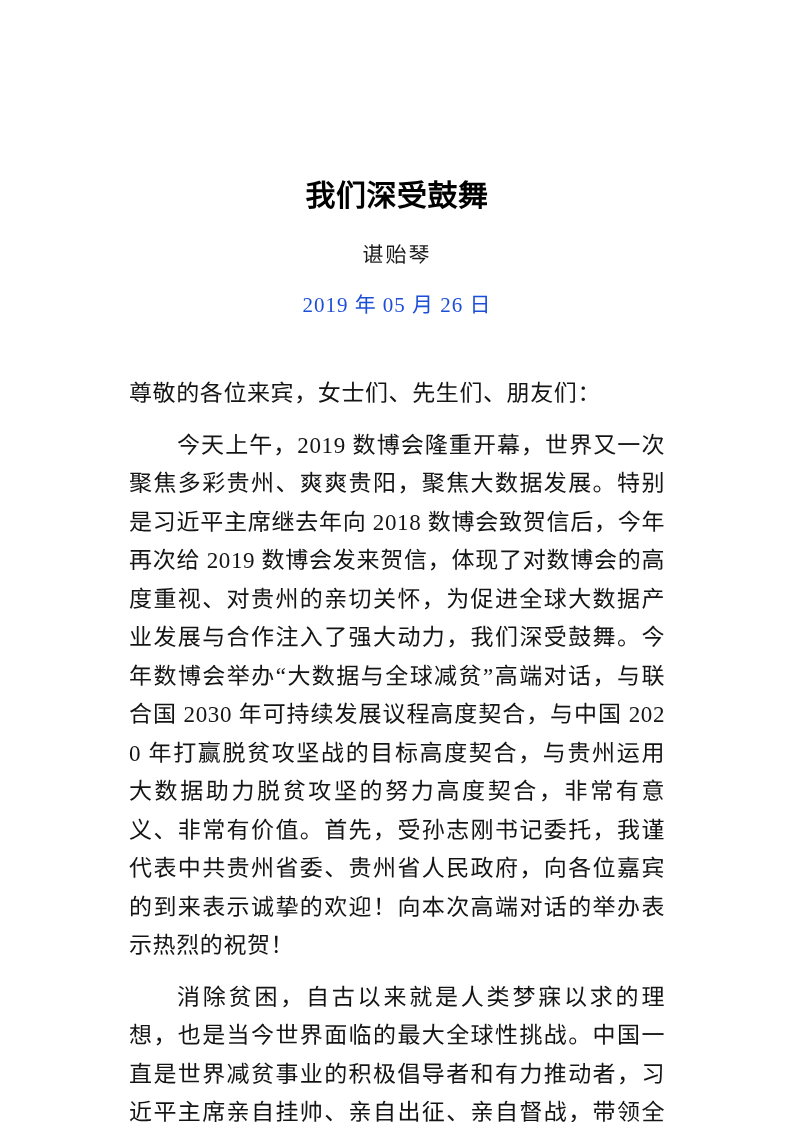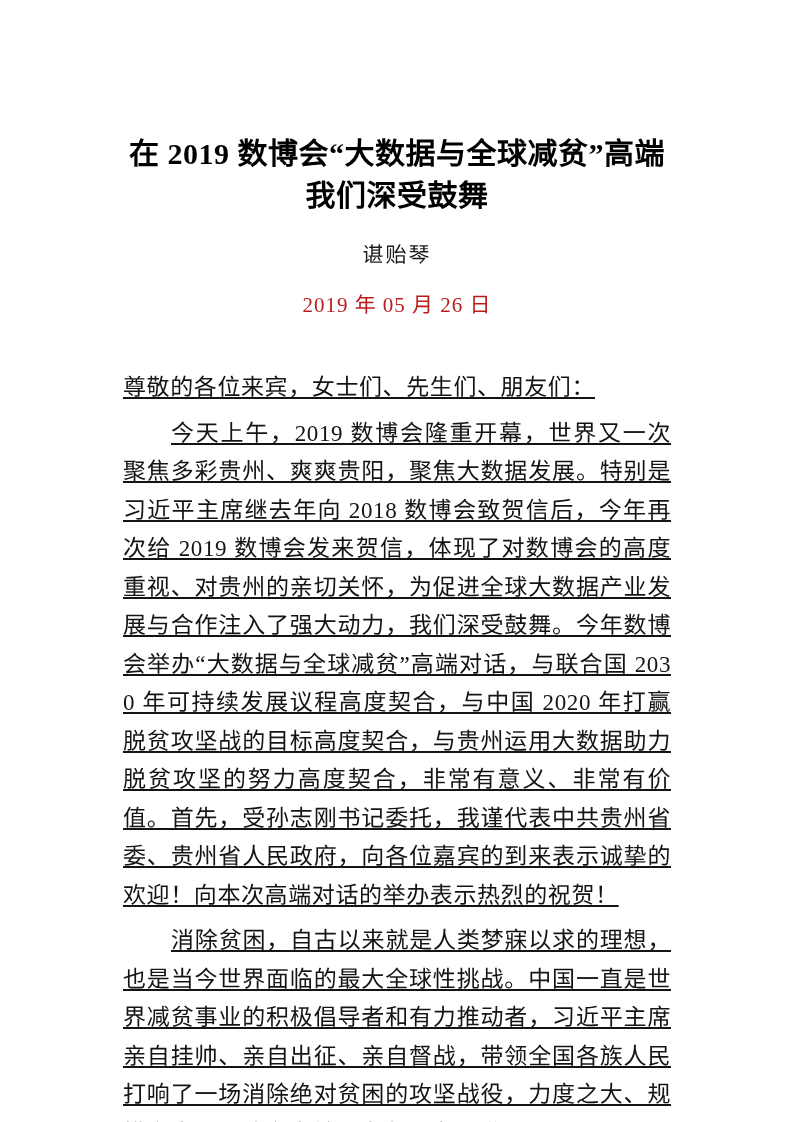--- a/index.html
+++ b/index.html
@@ -51,59 +51,58 @@
     letter-spacing: 2px;
   }
 
   .doc-date {
     margin: 0;
     padding-top: 14px;
     font-family: "Liberation Serif", "DejaVu Serif", serif;
     font-size: 21px;
     line-height: 30px;
     text-align: center;
-    color: #b91c1c;
+    color: #1d4ed8;
     letter-spacing: 1px;
   }
 
   
   .doc-body {
     padding-top: 42px;
   }
 
   .para {
-    margin: 7px;
+    margin: 13px;
     font-family: "Liberation Serif", "DejaVu Serif", serif;
     font-size: 23px;
     line-height: 38.5px;
     color: #141414;
     text-align: justify;
     text-justify: inter-ideograph;
     text-align-last: left;
     letter-spacing: 0.6px;
     word-break: break-all;
-    text-decoration: underline;
   }
 
   .para.indent {
     text-indent: 48px;
   }
 
   .para.salutation {
     text-indent: 0;
   }
 </style>
 </head>
 <body>
 
 <div class="page">
   <div class="content">
 
     <h1 class="doc-title">
-      <span>在 2019 数博会“大数据与全球减贫”高端</span><br>
+      <br>
       <span>我们深受鼓舞</span>
     </h1>
 
     <div class="doc-author">谌贻琴</div>
 
     <div class="doc-date">2019 年 05 月 26 日</div>
 
     <div class="doc-body">
       <p class="para salutation">尊敬的各位来宾，女士们、先生们、朋友们：</p>
       <p class="para indent">今天上午，2019 数博会隆重开幕，世界又一次聚焦多彩贵州、爽爽贵阳，聚焦大数据发展。特别是习近平主席继去年向 2018 数博会致贺信后，今年再次给 2019 数博会发来贺信，体现了对数博会的高度重视、对贵州的亲切关怀，为促进全球大数据产业发展与合作注入了强大动力，我们深受鼓舞。今年数博会举办“大数据与全球减贫”高端对话，与联合国 2030 年可持续发展议程高度契合，与中国 2020 年打赢脱贫攻坚战的目标高度契合，与贵州运用大数据助力脱贫攻坚的努力高度契合，非常有意义、非常有价值。首先，受孙志刚书记委托，我谨代表中共贵州省委、贵州省人民政府，向各位嘉宾的到来表示诚挚的欢迎！向本次高端对话的举办表示热烈的祝贺！</p>

